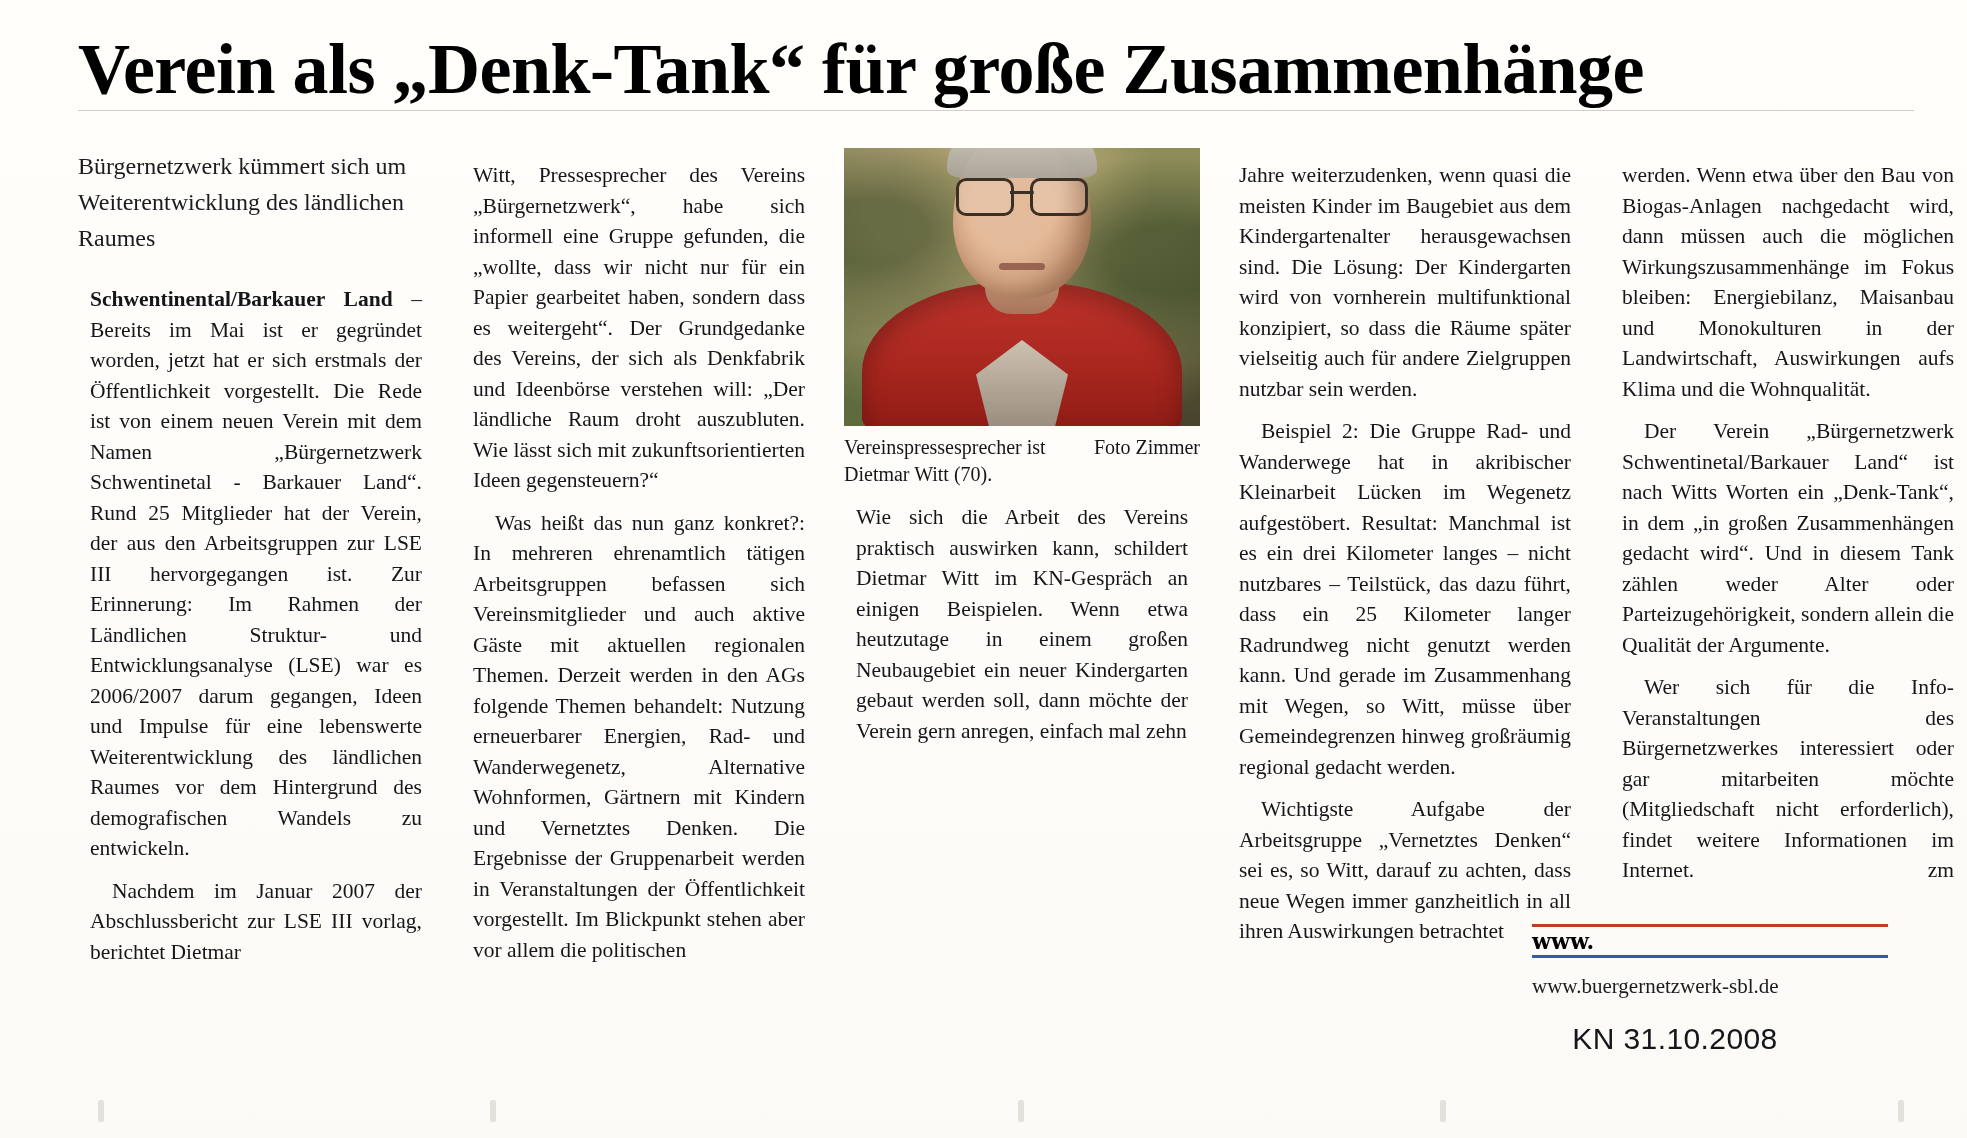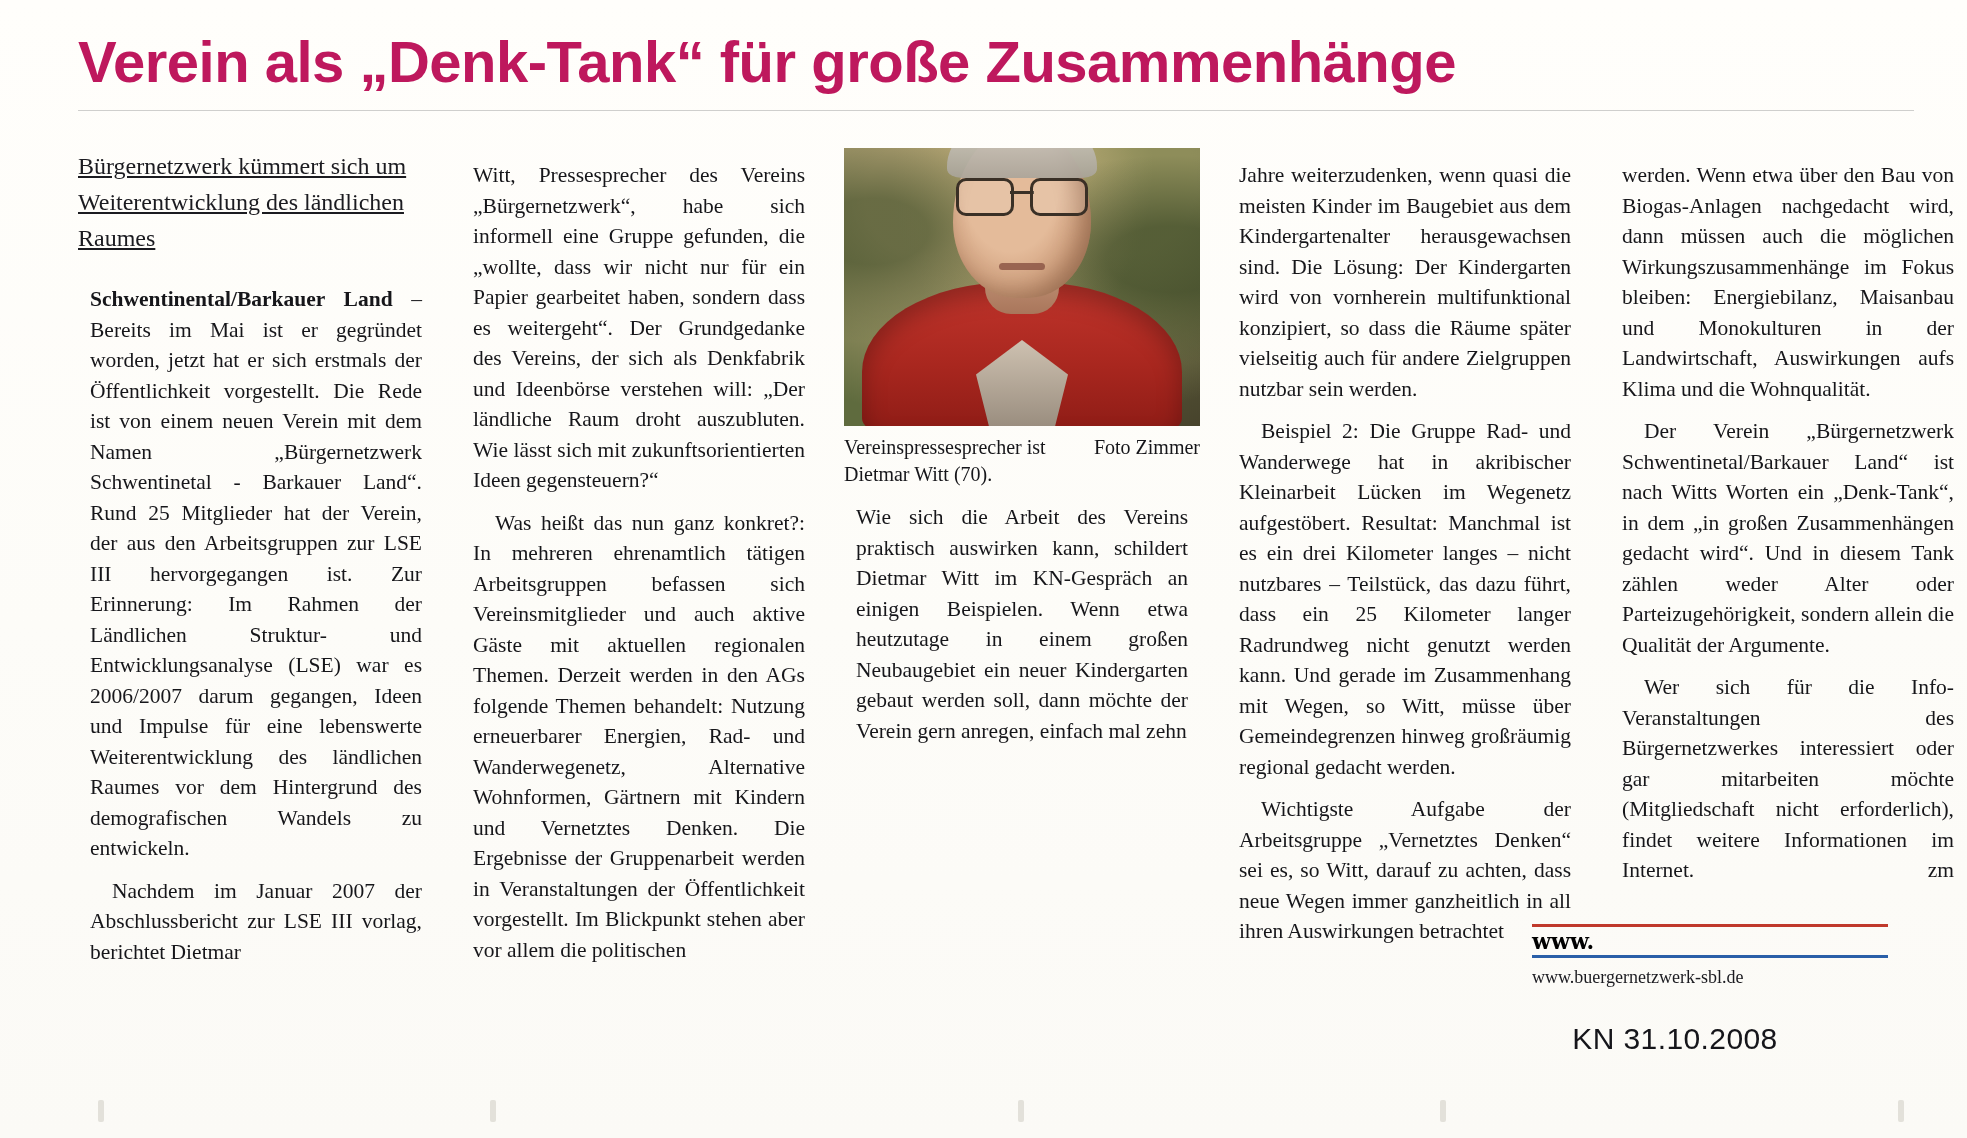--- a/index.html
+++ b/index.html
@@ -30,25 +30,25 @@
     inset: 0;
     background: linear-gradient(180deg,#fffefb 0%, #fdfcf8 55%, #fbfaf6 100%);
     pointer-events: none;
   }
 
   .headline {
     position: absolute;
     left: 78px;
     top: 28px;
     width: 1830px;
-    font-family: Liberation Sans, sans-serif;
+    font-family: Liberation Serif, serif;
     font-weight: 700;
-    font-size: 58px;
+    font-size: 72px;
     letter-spacing: -0.5px;
-    color: #be185d;
+    color: #000000;
     white-space: nowrap;
   }
 
   .rule-top {
     position: absolute;
     left: 78px;
     top: 110px;
     width: 1836px;
     height: 1px;
     background: #cfcfcd;
@@ -81,21 +81,20 @@
   #col4 { left: 1149px; width: 356px; }
   #col5 { left: 1532px; width: 356px; }
 
   .kicker {
     font-size: 24px;
     line-height: 36px;
     color: #1b1b20;
     margin-bottom: 28px;
     text-align: left;
     font-family: "Liberation Serif", serif;
-    text-decoration: underline;
   }
 
   .lead-place {
     font-weight: 700;
   }
 
   
   .photo-wrap {
     width: 356px;
     margin-bottom: 8px;
@@ -247,23 +246,23 @@
     line-height: 24px;
     padding-top: 2px;
   }
   .webbox .bar-blue {
     height: 3px;
     background: #2a5fa8;
     width: 356px;
     margin-top: 2px;
   }
   .webbox .url {
-    font-size: 18px;
+    font-size: 21px;
     line-height: 30px;
-    padding-top: 4px;
+    padding-top: 13px;
     color: #1b1b20;
   }
 
   .source-line {
     position: absolute;
     left: 1440px;
     top: 1022px;
     width: 470px;
     text-align: center;
     font-family: "Liberation Sans", sans-serif;

